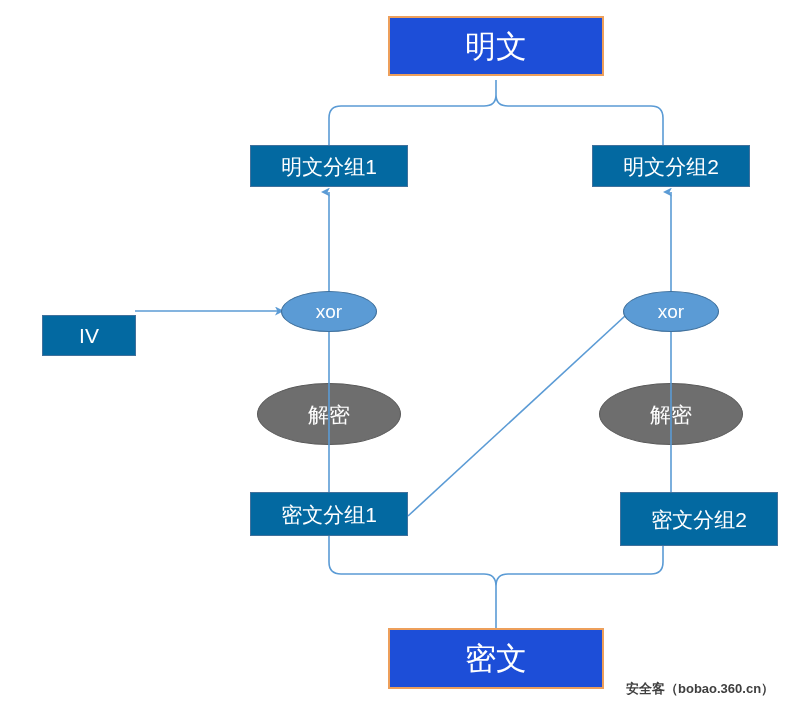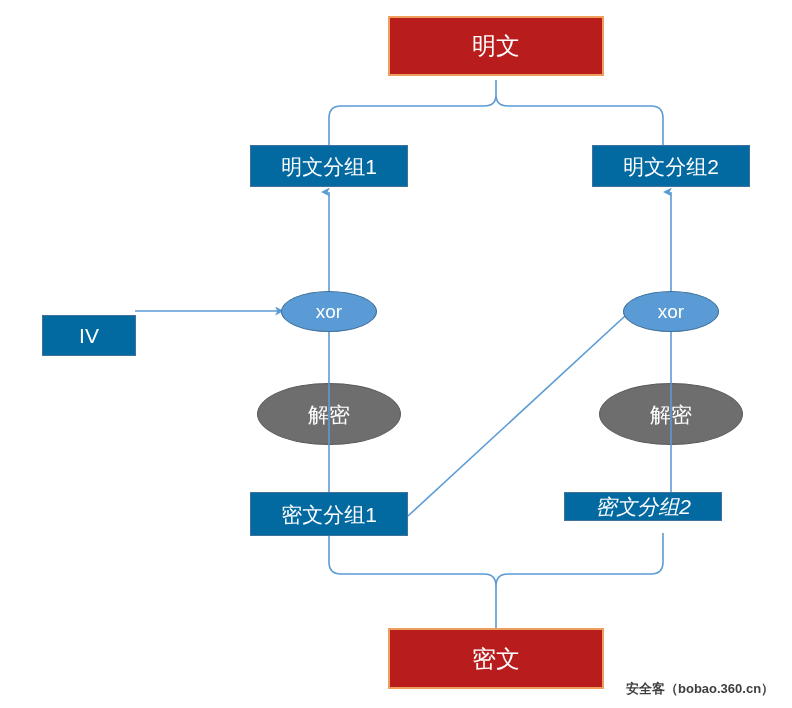--- a/index.html
+++ b/index.html
@@ -29,23 +29,23 @@
     position: absolute;
     display: flex;
     align-items: center;
     justify-content: center;
     box-sizing: border-box;
     color: #ffffff;
     white-space: nowrap;
     line-height: 1;
   }
   .box-dark {
-    background: #b91c1c;
+    background: #1d4ed8;
     border: 2px solid #ed9f5b;
-    font-size: 24px;
+    font-size: 31px;
   }
   .box-blue {
     background: #0369a1;
     border: 1px solid #41719c;
     font-size: 21px;
   }
   .ellipse-blue {
     background: #5b9bd5;
     border: 1px solid #41719c;
     border-radius: 50%;
@@ -148,21 +148,21 @@
   </div>
 
   <div class="node ellipse-gray layer-under" style="left:599px; top:383px; width:144px; height:62px;">
     <span>解密</span>
   </div>
 
   <div class="node box-blue layer-over" style="left:250px; top:492px; width:158px; height:44px;">
     <span>密文分组1</span>
   </div>
 
-  <div class="node box-blue layer-over" style="left:564px; top:492px; width:158px; height:29px;font-style:italic;">
+  <div class="node box-blue layer-over" style="left:620px; top:492px; width:158px; height:54px;">
     <span>密文分组2</span>
   </div>
 
   <div class="node box-dark layer-over" style="left:388px; top:628px; width:216px; height:61px;">
     <span>密文</span>
   </div>
 
   <div class="watermark layer-over" style="left:626px; top:680px;">安全客（bobao.360.cn）</div>
 
 </div>

